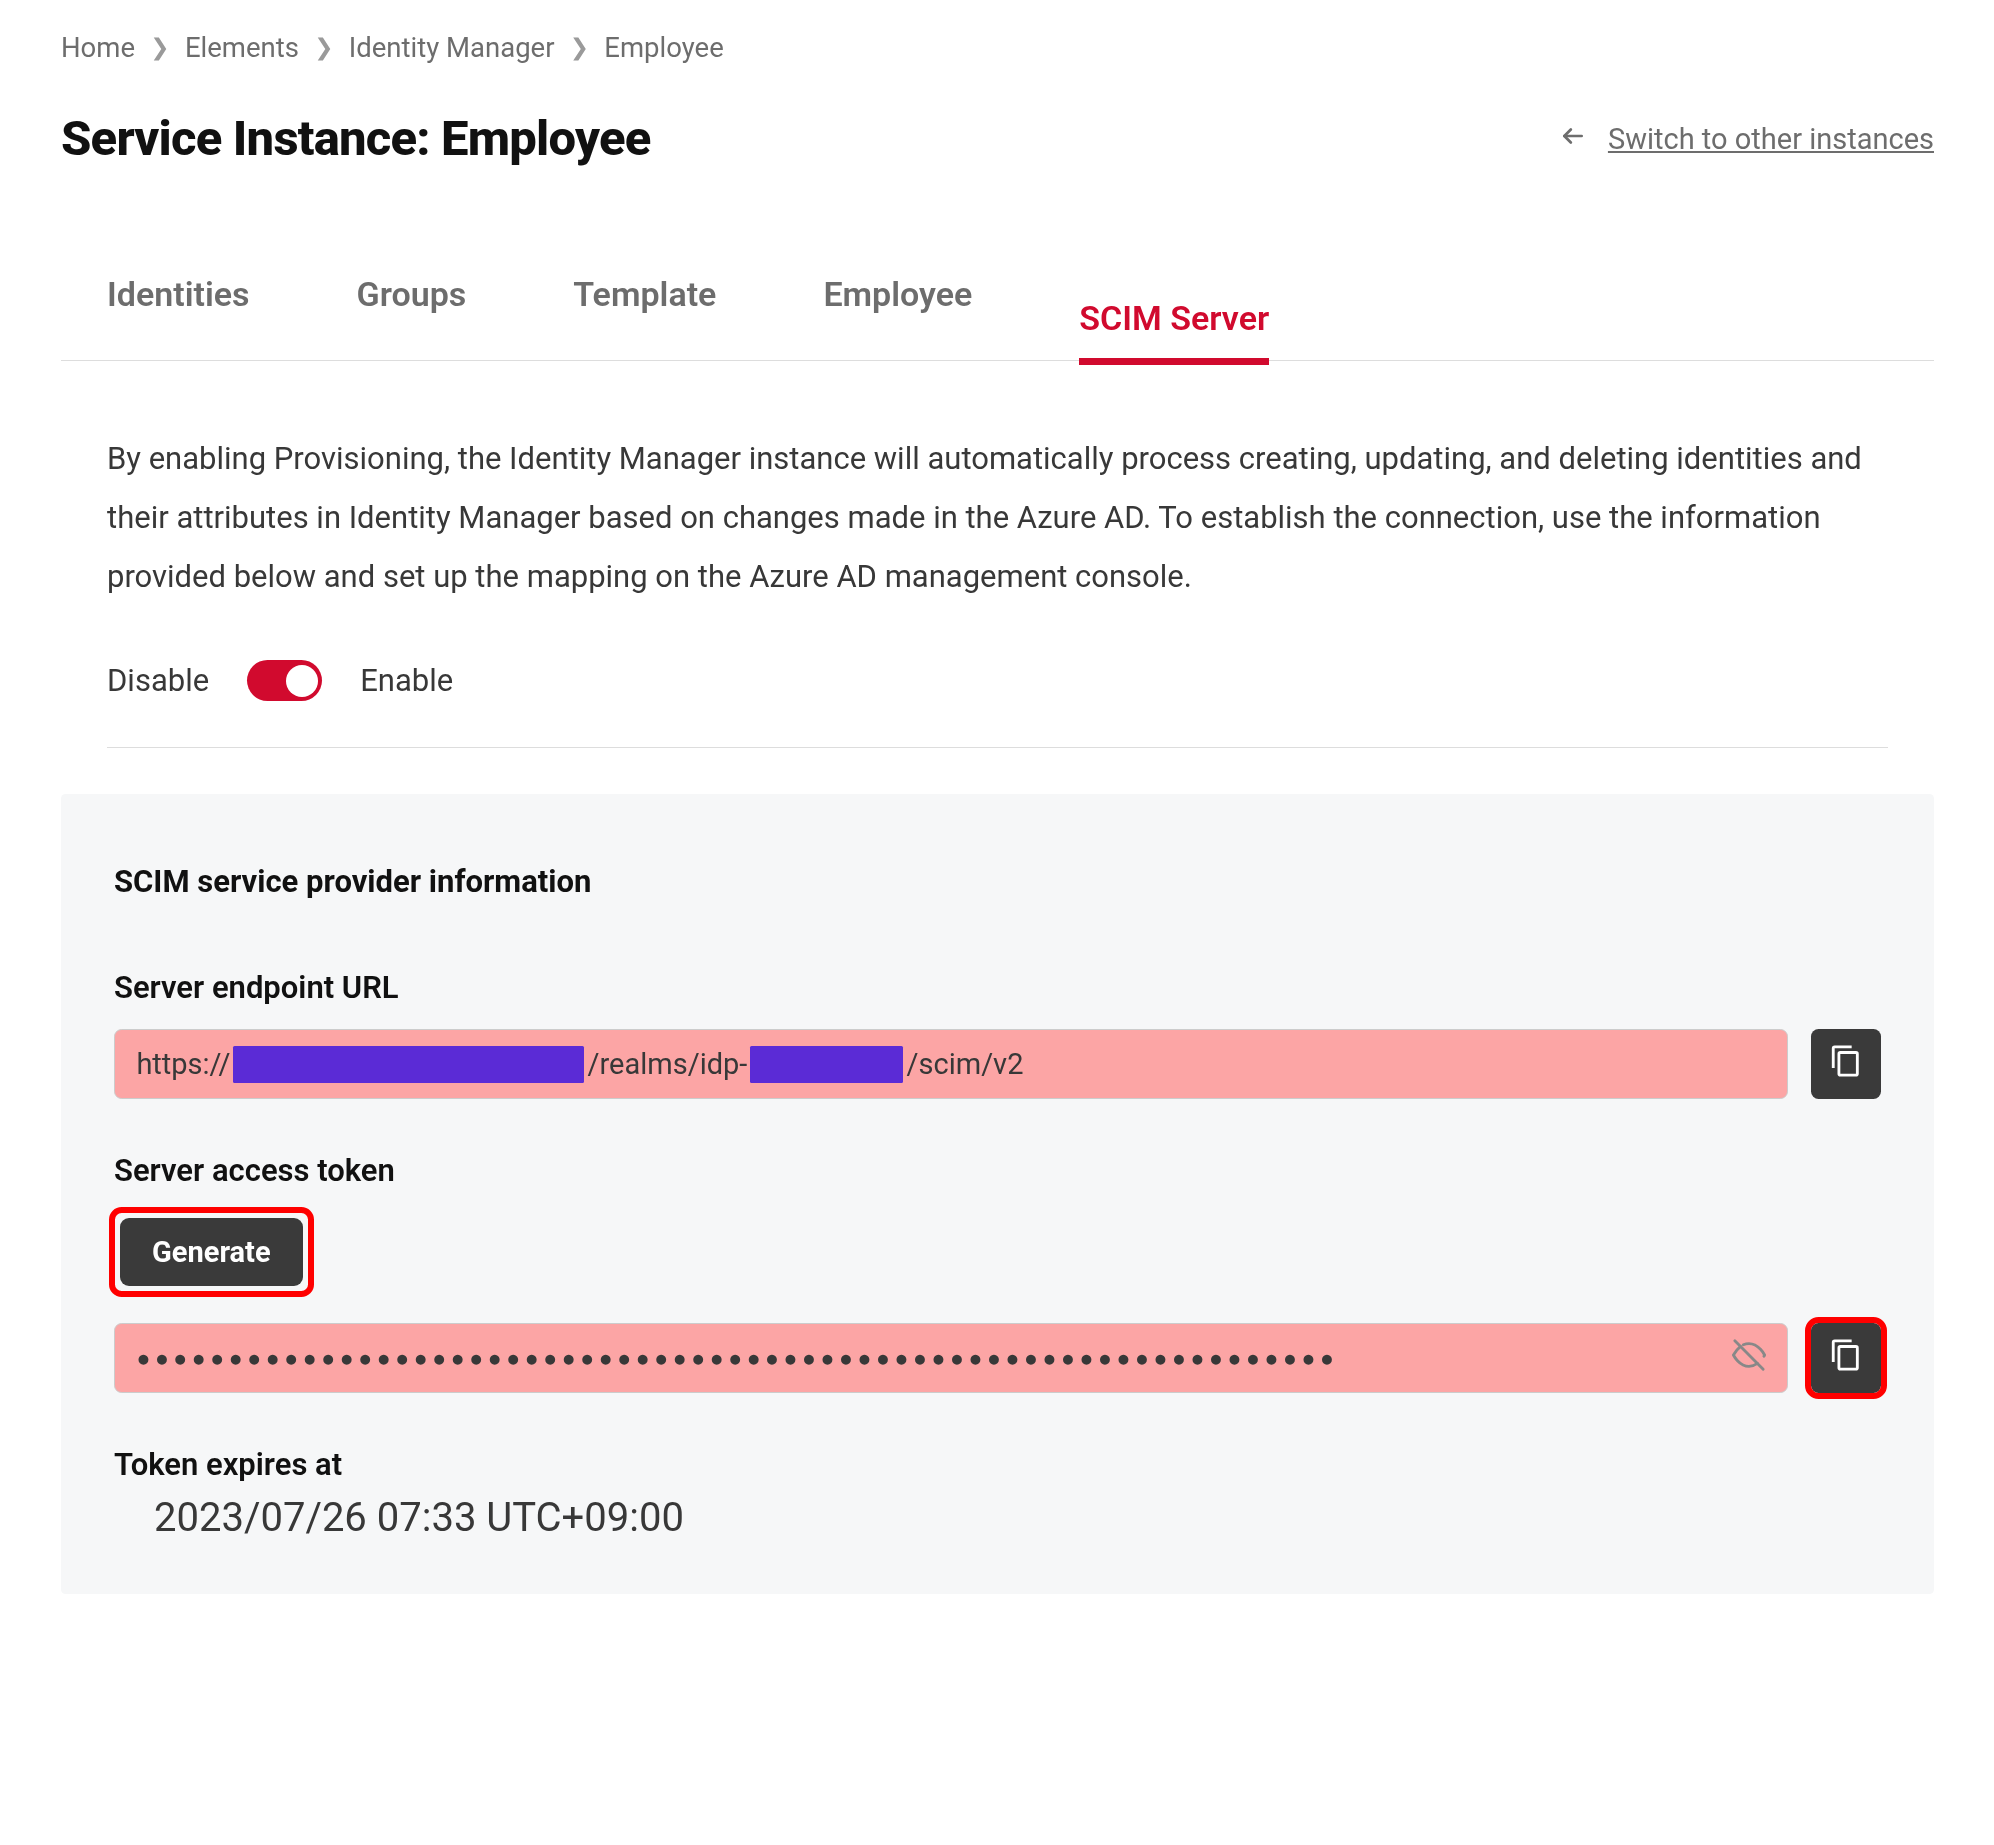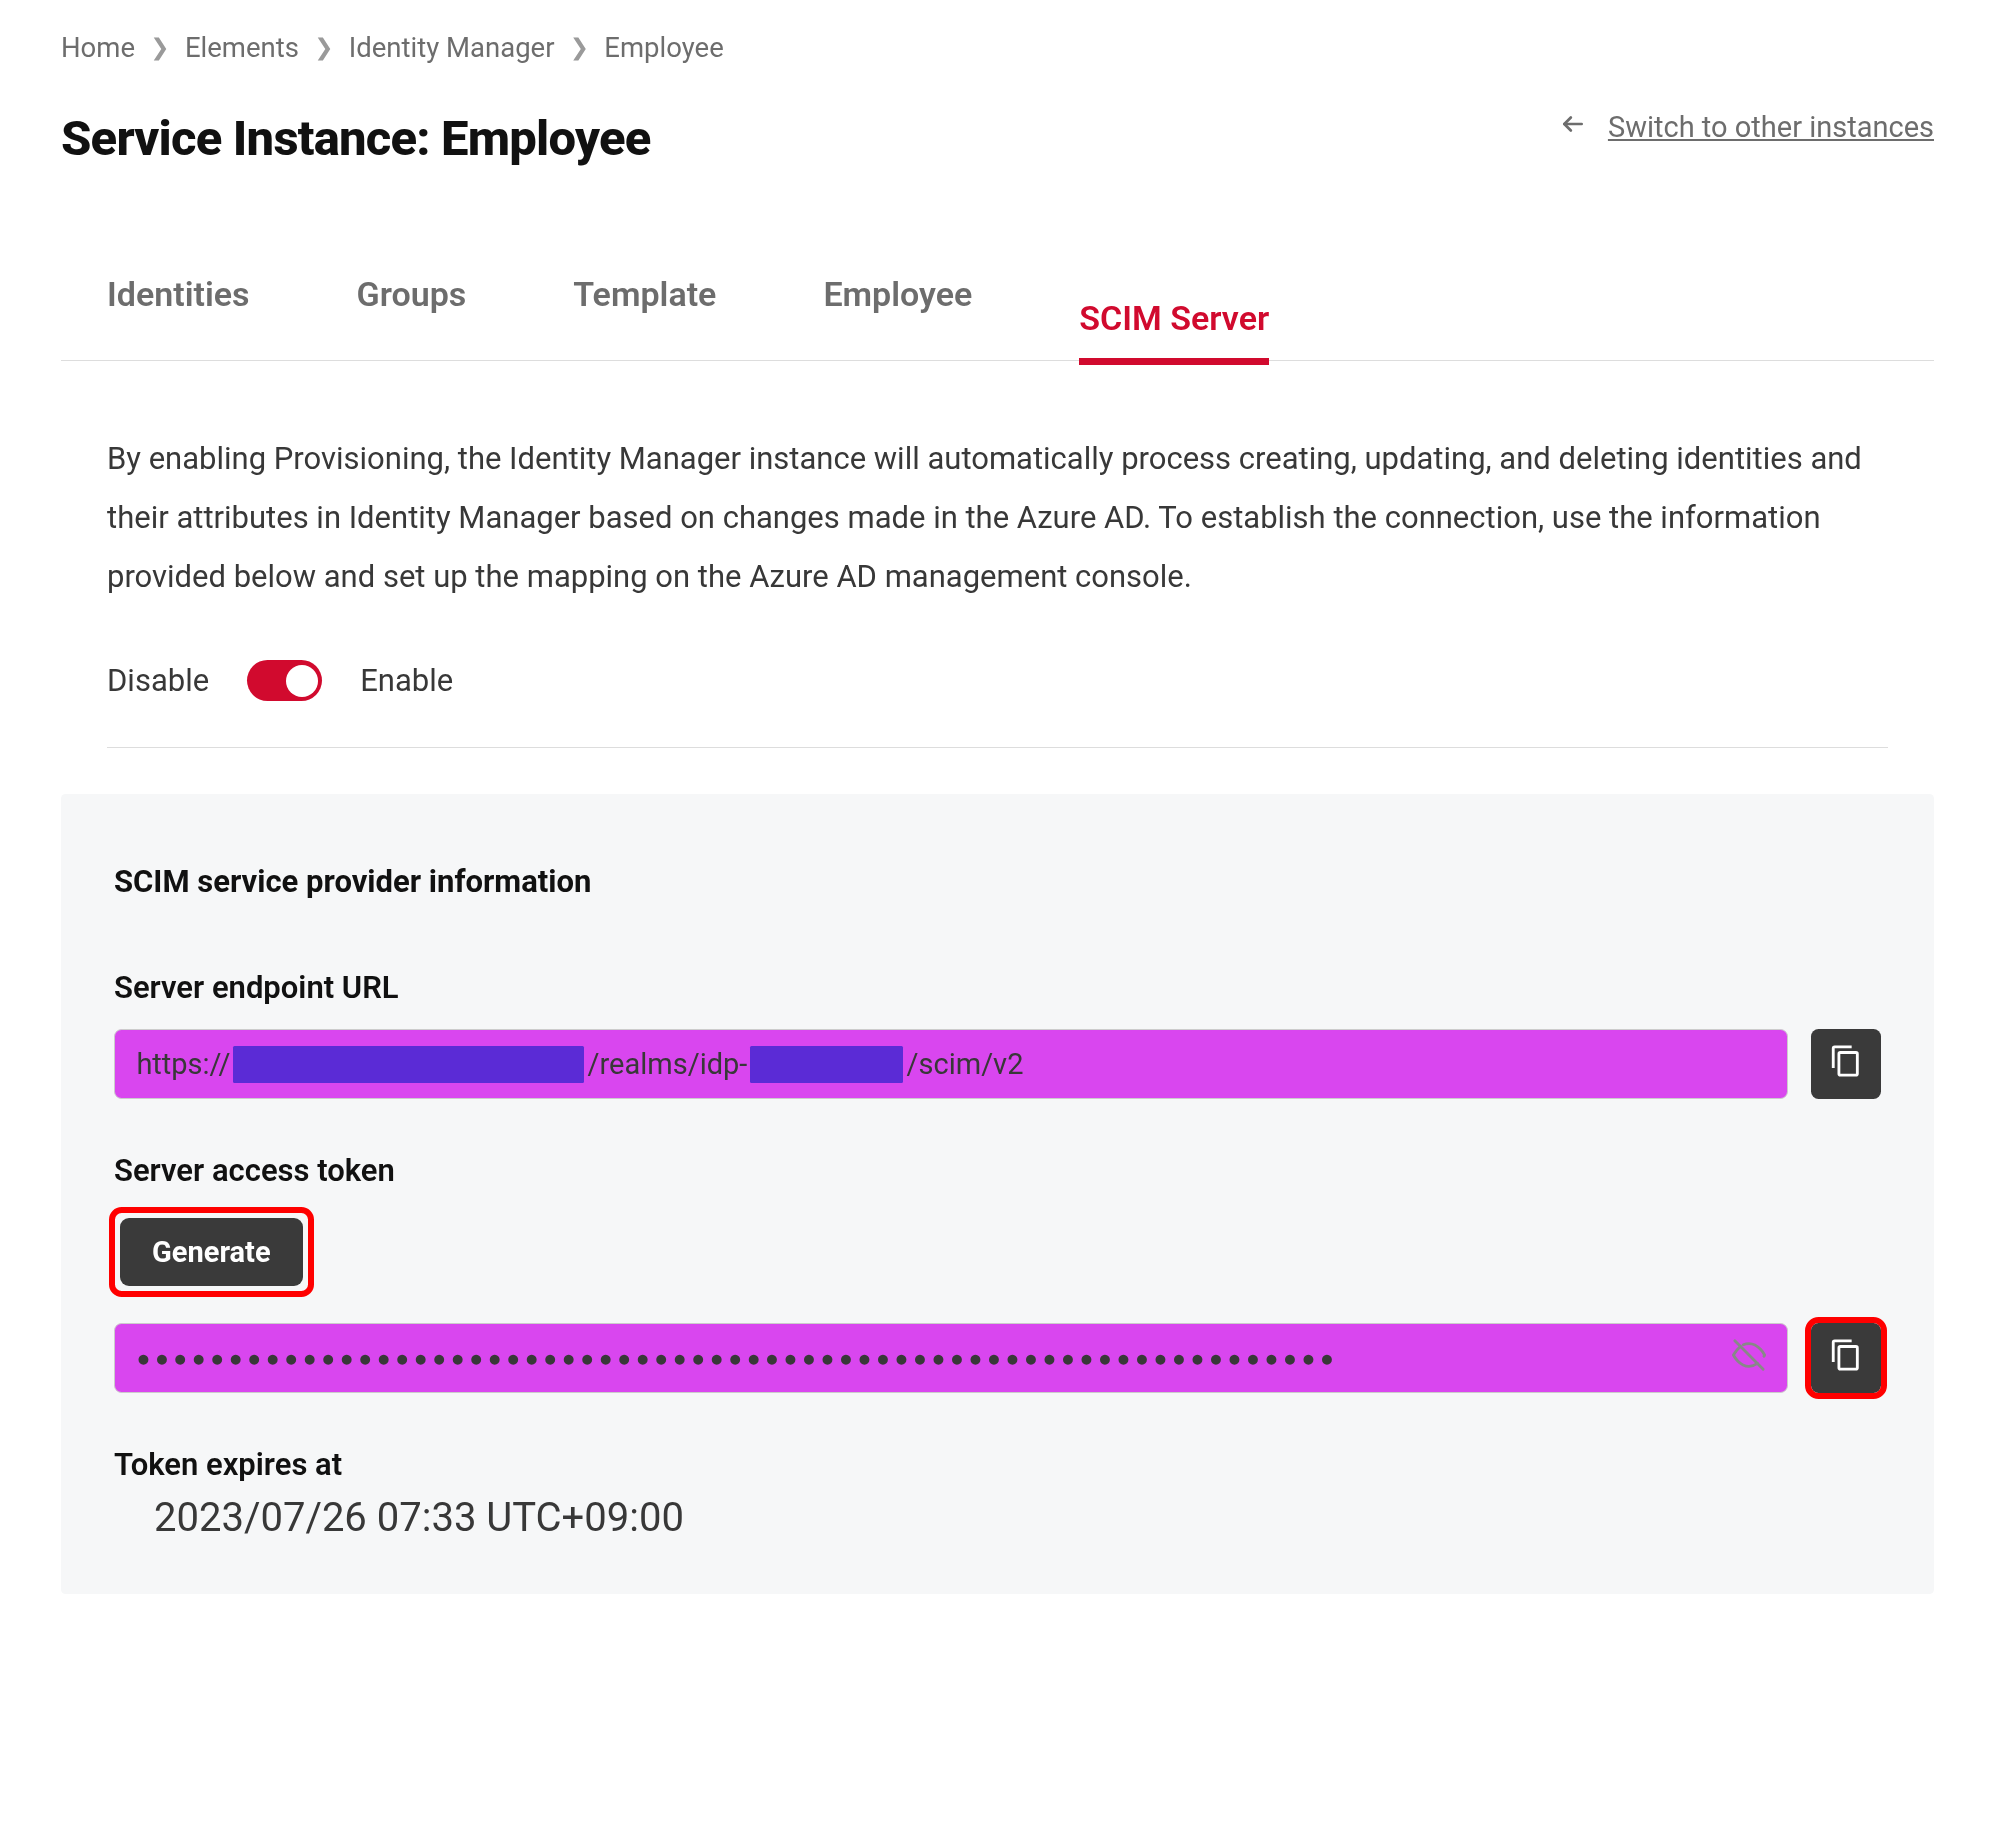--- a/index.html
+++ b/index.html
@@ -22,21 +22,21 @@
     color: #6d6d6d;
     font-size: 27.5px;
     text-align: right;
   }
   .breadcrumb a { color: #6d6d6d; text-decoration: none; cursor: pointer; }
   .chev { color: #9a9a9a; font-size: 23px; }
   
   .header-row {
     display: flex;
     justify-content: space-between;
-    align-items: flex-start;
+    align-items: center;
     margin-top: 46px;
   }
   .page-title {
     font-size: 49px;
     font-weight: 800;
     letter-spacing: -0.8px;
   }
   .switch-link {
     display: flex;
     align-items: center;
@@ -121,21 +121,21 @@
     margin-bottom: 23px;
   }
   .field-row {
     display: flex;
     align-items: stretch;
     gap: 23px;
     margin-bottom: 53px;
   }
   .input-box {
     flex: 1;
-    background: #d946ef;
+    background: #fca5a5;
     border: 1.5px solid #ccc;
     border-radius: 7.6px;
     height: 70px;
     display: flex;
     align-items: center;
     padding: 0 21.4px;
     font-size: 29px;
     color: #383838;
     position: relative;
     overflow: hidden;

